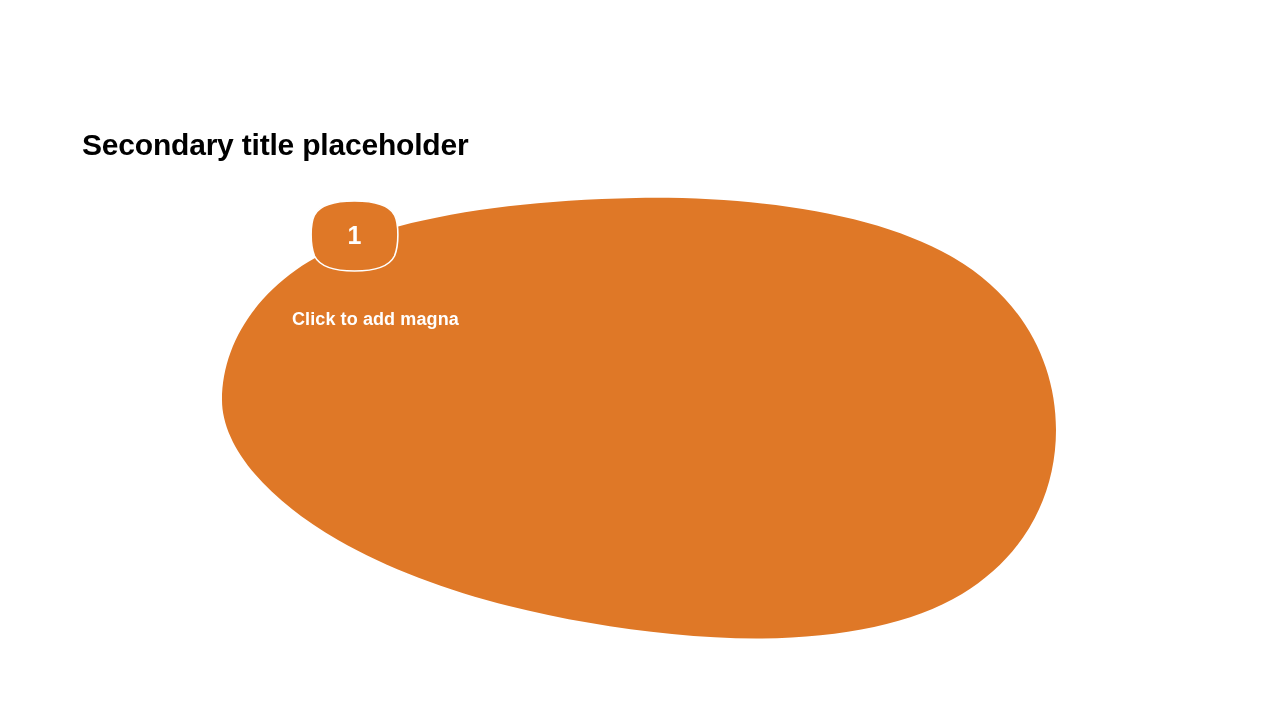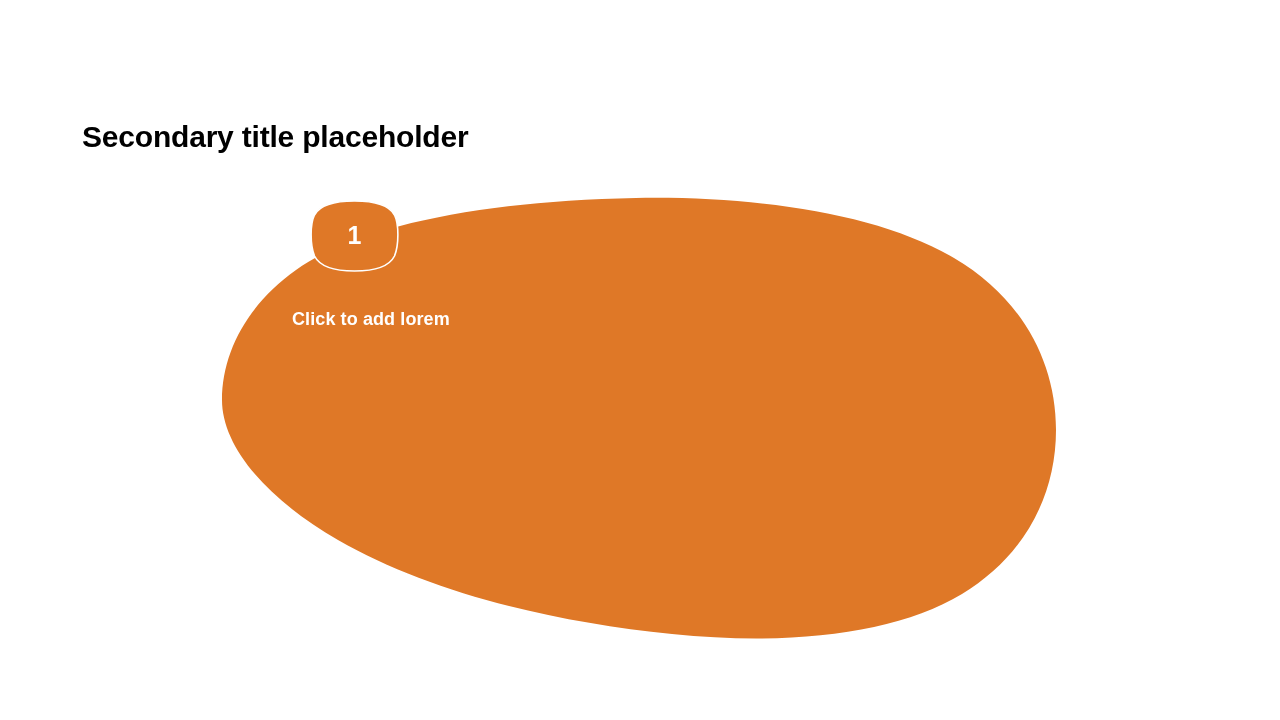--- a/index.html
+++ b/index.html
@@ -19,21 +19,21 @@
     position: relative;
     width: 1280px;
     height: 720px;
     background: #ffffff;
   }
 
   
   #slide-title {
     position: absolute;
     left: 82px;
-    top: 117px;
+    top: 125px;
     margin: 0;
     font-size: 30px;
     font-weight: bold;
     line-height: 40px;
     color: #000000;
     letter-spacing: -0.2px;
     white-space: nowrap;
   }
 
   
@@ -119,16 +119,16 @@
              C 66 2, 80 6, 85.5 16
              C 90 25, 90 46, 85.5 57
              C 80 68, 66 72, 45.5 72
              C 25 72, 11 68, 5.5 57
              C 1 46, 1 25, 5.5 16
              C 11 6, 25 2, 45.5 2 Z"></path>
   </svg>
   <div id="badge-number" style="position:absolute;left:309px;top:199px;">1</div>
 
   <div id="blob-text">
-    <p id="blob-heading">Click to add lorem</p>
+    <p id="blob-heading">Click to add magna</p>
   </div>
 
 </div>
 
 </body></html>

